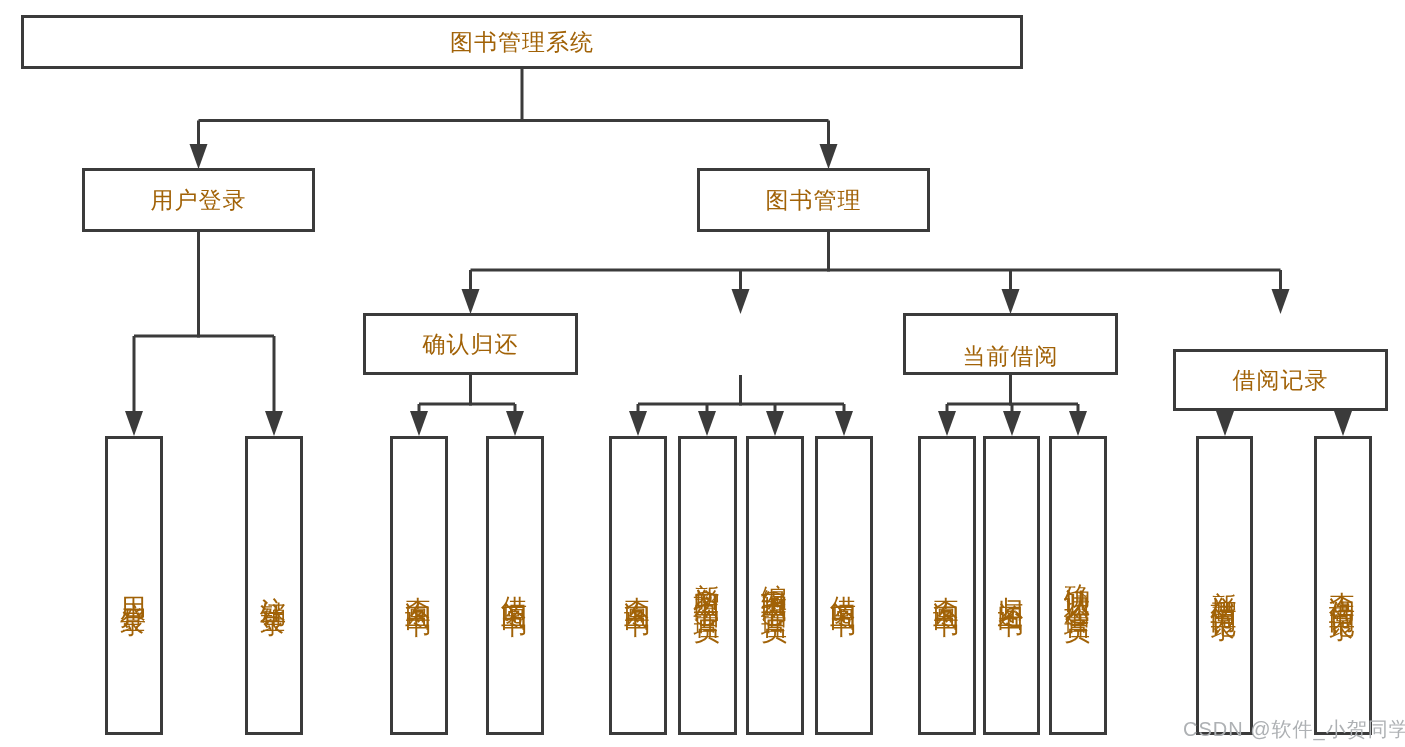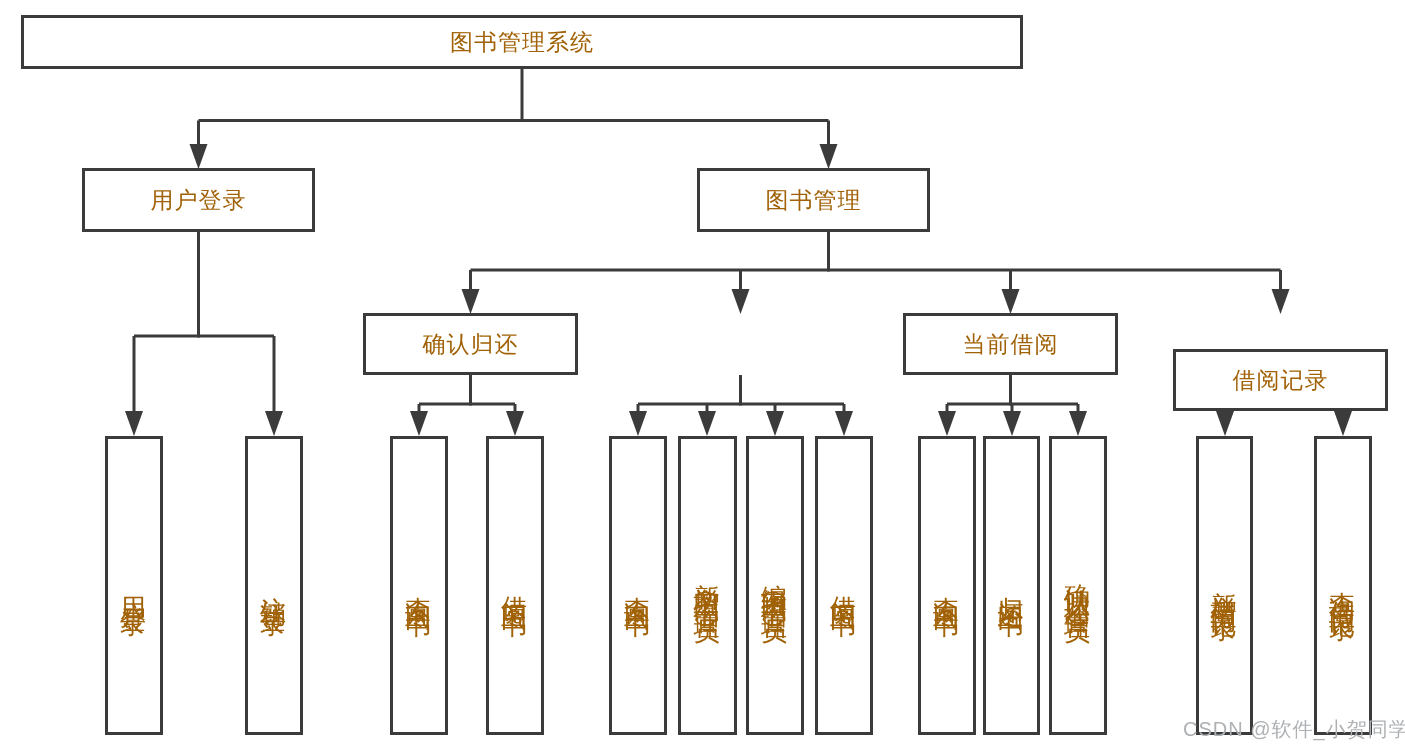--- a/index.html
+++ b/index.html
@@ -148,21 +148,21 @@
   <div class="node l2-box" style="left:82px;">
     <span class="lbl">用户登录</span>
   </div>
   <div class="node l2-box" style="left:697px;">
     <span class="lbl">图书管理</span>
   </div>
 
   <div class="node l3-box" style="left:363px;">
     <span class="lbl">确认归还</span>
   </div>
-  <div class="node l3-box" style="left:903px;">
+  <div class="node l3-box" style="left:903px;align-items:flex-end;">
     <span class="lbl">当前借阅</span>
   </div>
   <div class="node l3-box" style="left:1173px;margin-top:36px;">
     <span class="lbl">借阅记录</span>
   </div>
 
   <div class="node leaf" style="left:105px;">
     <span class="lbl">用户登录</span>
   </div>
   <div class="node leaf" style="left:245px;">

